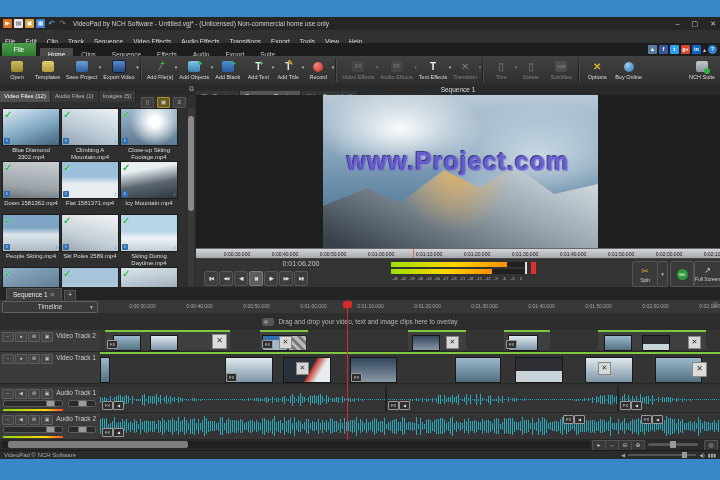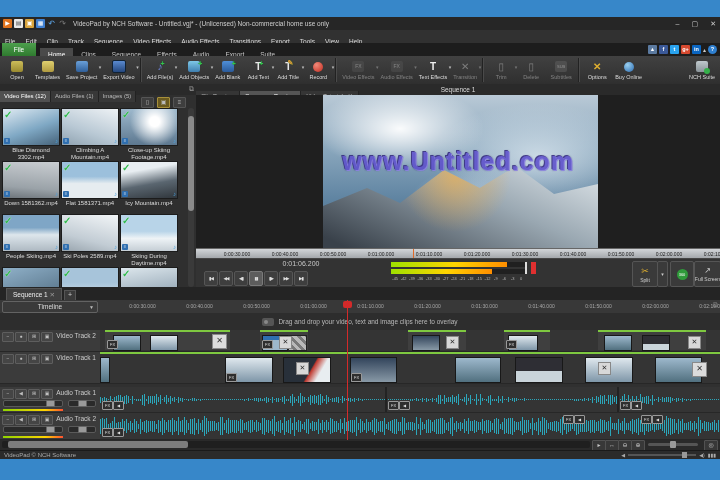--- a/index.html
+++ b/index.html
@@ -430,21 +430,21 @@
         </div>
     </div>
 
     <div class="pv">
       <div class="pvtabs">
         <span class="tab">Clip Preview</span><span class="tab active">Sequence Preview</span><span class="tab"><span>Video Tutorials</span> <span style="color:#999">✕</span></span>
         <span class="seqtitle">Sequence 1</span>
       </div>
       <div class="screen">
         <div class="vimg"></div>
-        <div class="wm">www.Untitled.com</div>
+        <div class="wm">www.Project.com</div>
       </div>
       <div class="sruler">
         <div class="ticks">
             <span class="tick">0:00:30.000</span>
             <span class="tick">0:00:40.000</span>
             <span class="tick">0:00:50.000</span>
             <span class="tick">0:01:00.000</span>
             <span class="tick">0:01:10.000</span>
             <span class="tick">0:01:20.000</span>
             <span class="tick">0:01:30.000</span>

